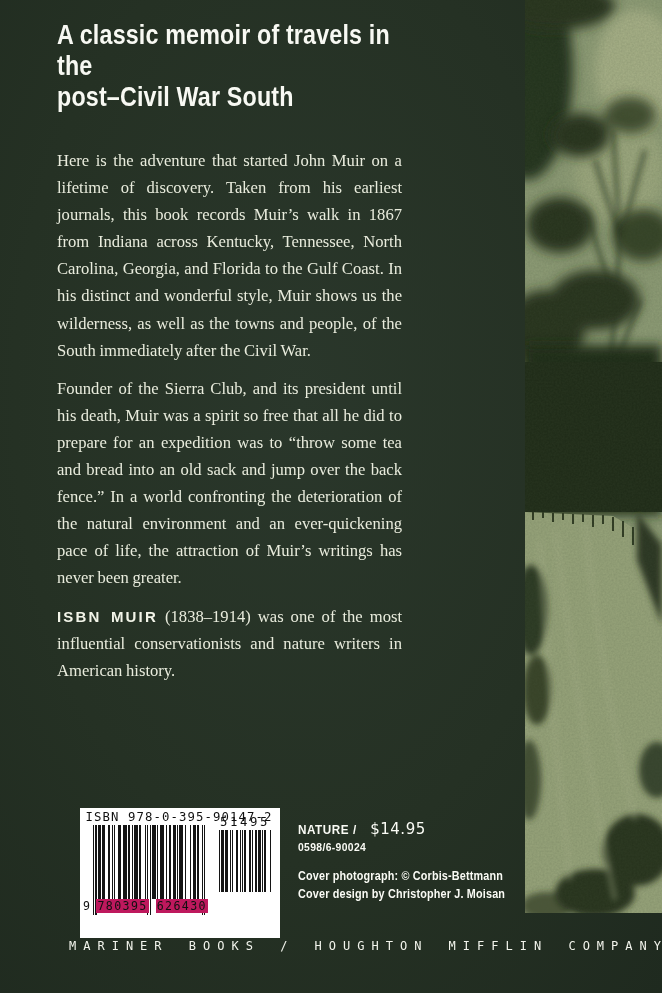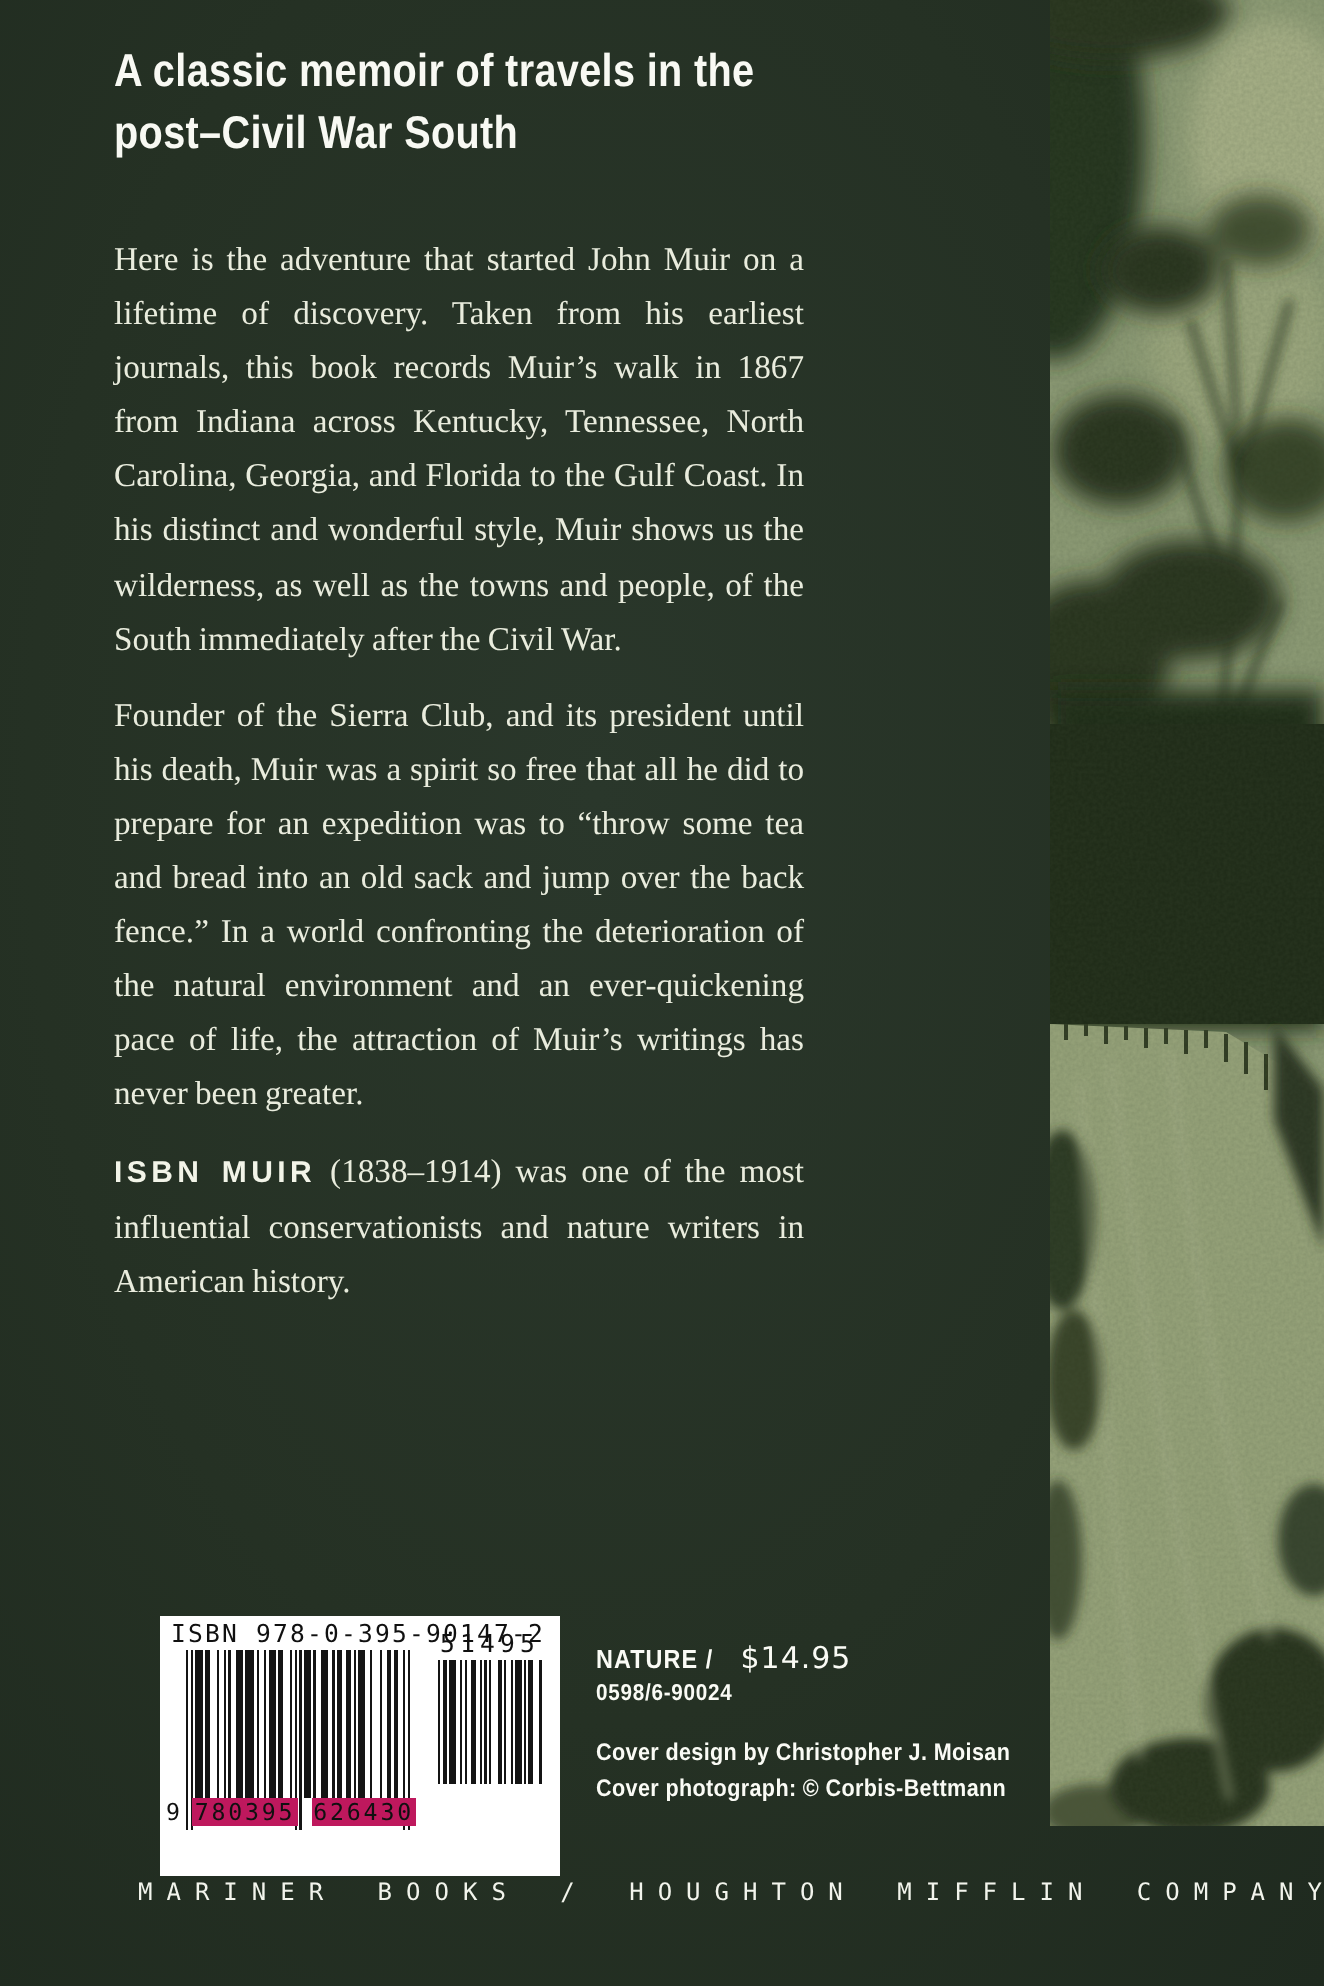--- a/index.html
+++ b/index.html
@@ -12,21 +12,21 @@
   }
   
   .photo-strip{position:absolute;left:525px;top:0;width:137px;height:913px;}
   .photo-strip svg{display:block;}
   
   .content{position:absolute;left:57px;top:20px;width:345px;color:#e9ecdd;}
   .headline{
     margin:0 0 34px 0;
     font-family:"Liberation Sans", sans-serif;
     font-weight:700;
-    font-size:23px;line-height:31px;
+    font-size:27px;line-height:31px;
     color:#f8f9f3;
     letter-spacing:0.2px;
   }
   .hl-inner{display:block;width:116%;transform:scaleX(0.862);transform-origin:0 0;}
   .hl-line{display:block;}
   p.body{
     margin:0 0 11px 0;
     font-size:16.6px;line-height:27.1px;
     text-align:justify;
     word-spacing:-0.5px;
@@ -248,19 +248,19 @@
     </div>
   </div>
 
   <div class="info-block">
     <div class="cat-price">
       <span class="cat cond">NATURE /</span>
       <span class="price">$14.95</span>
     </div>
     <div class="code"><span class="cond">0598/6-90024</span></div>
     <div class="credits">
+      <div class="credit"><span class="cond">Cover photograph: © Corbis-Bettmann</span></div>
       <div class="credit"><span class="cond">Cover design by Christopher J. Moisan</span></div>
-      <div class="credit"><span class="cond">Cover photograph: © Corbis-Bettmann</span></div>
     </div>
   </div>
 
   <div class="publisher">MARINER BOOKS / HOUGHTON MIFFLIN COMPANY</div>
 </div>
 
 </body></html>

